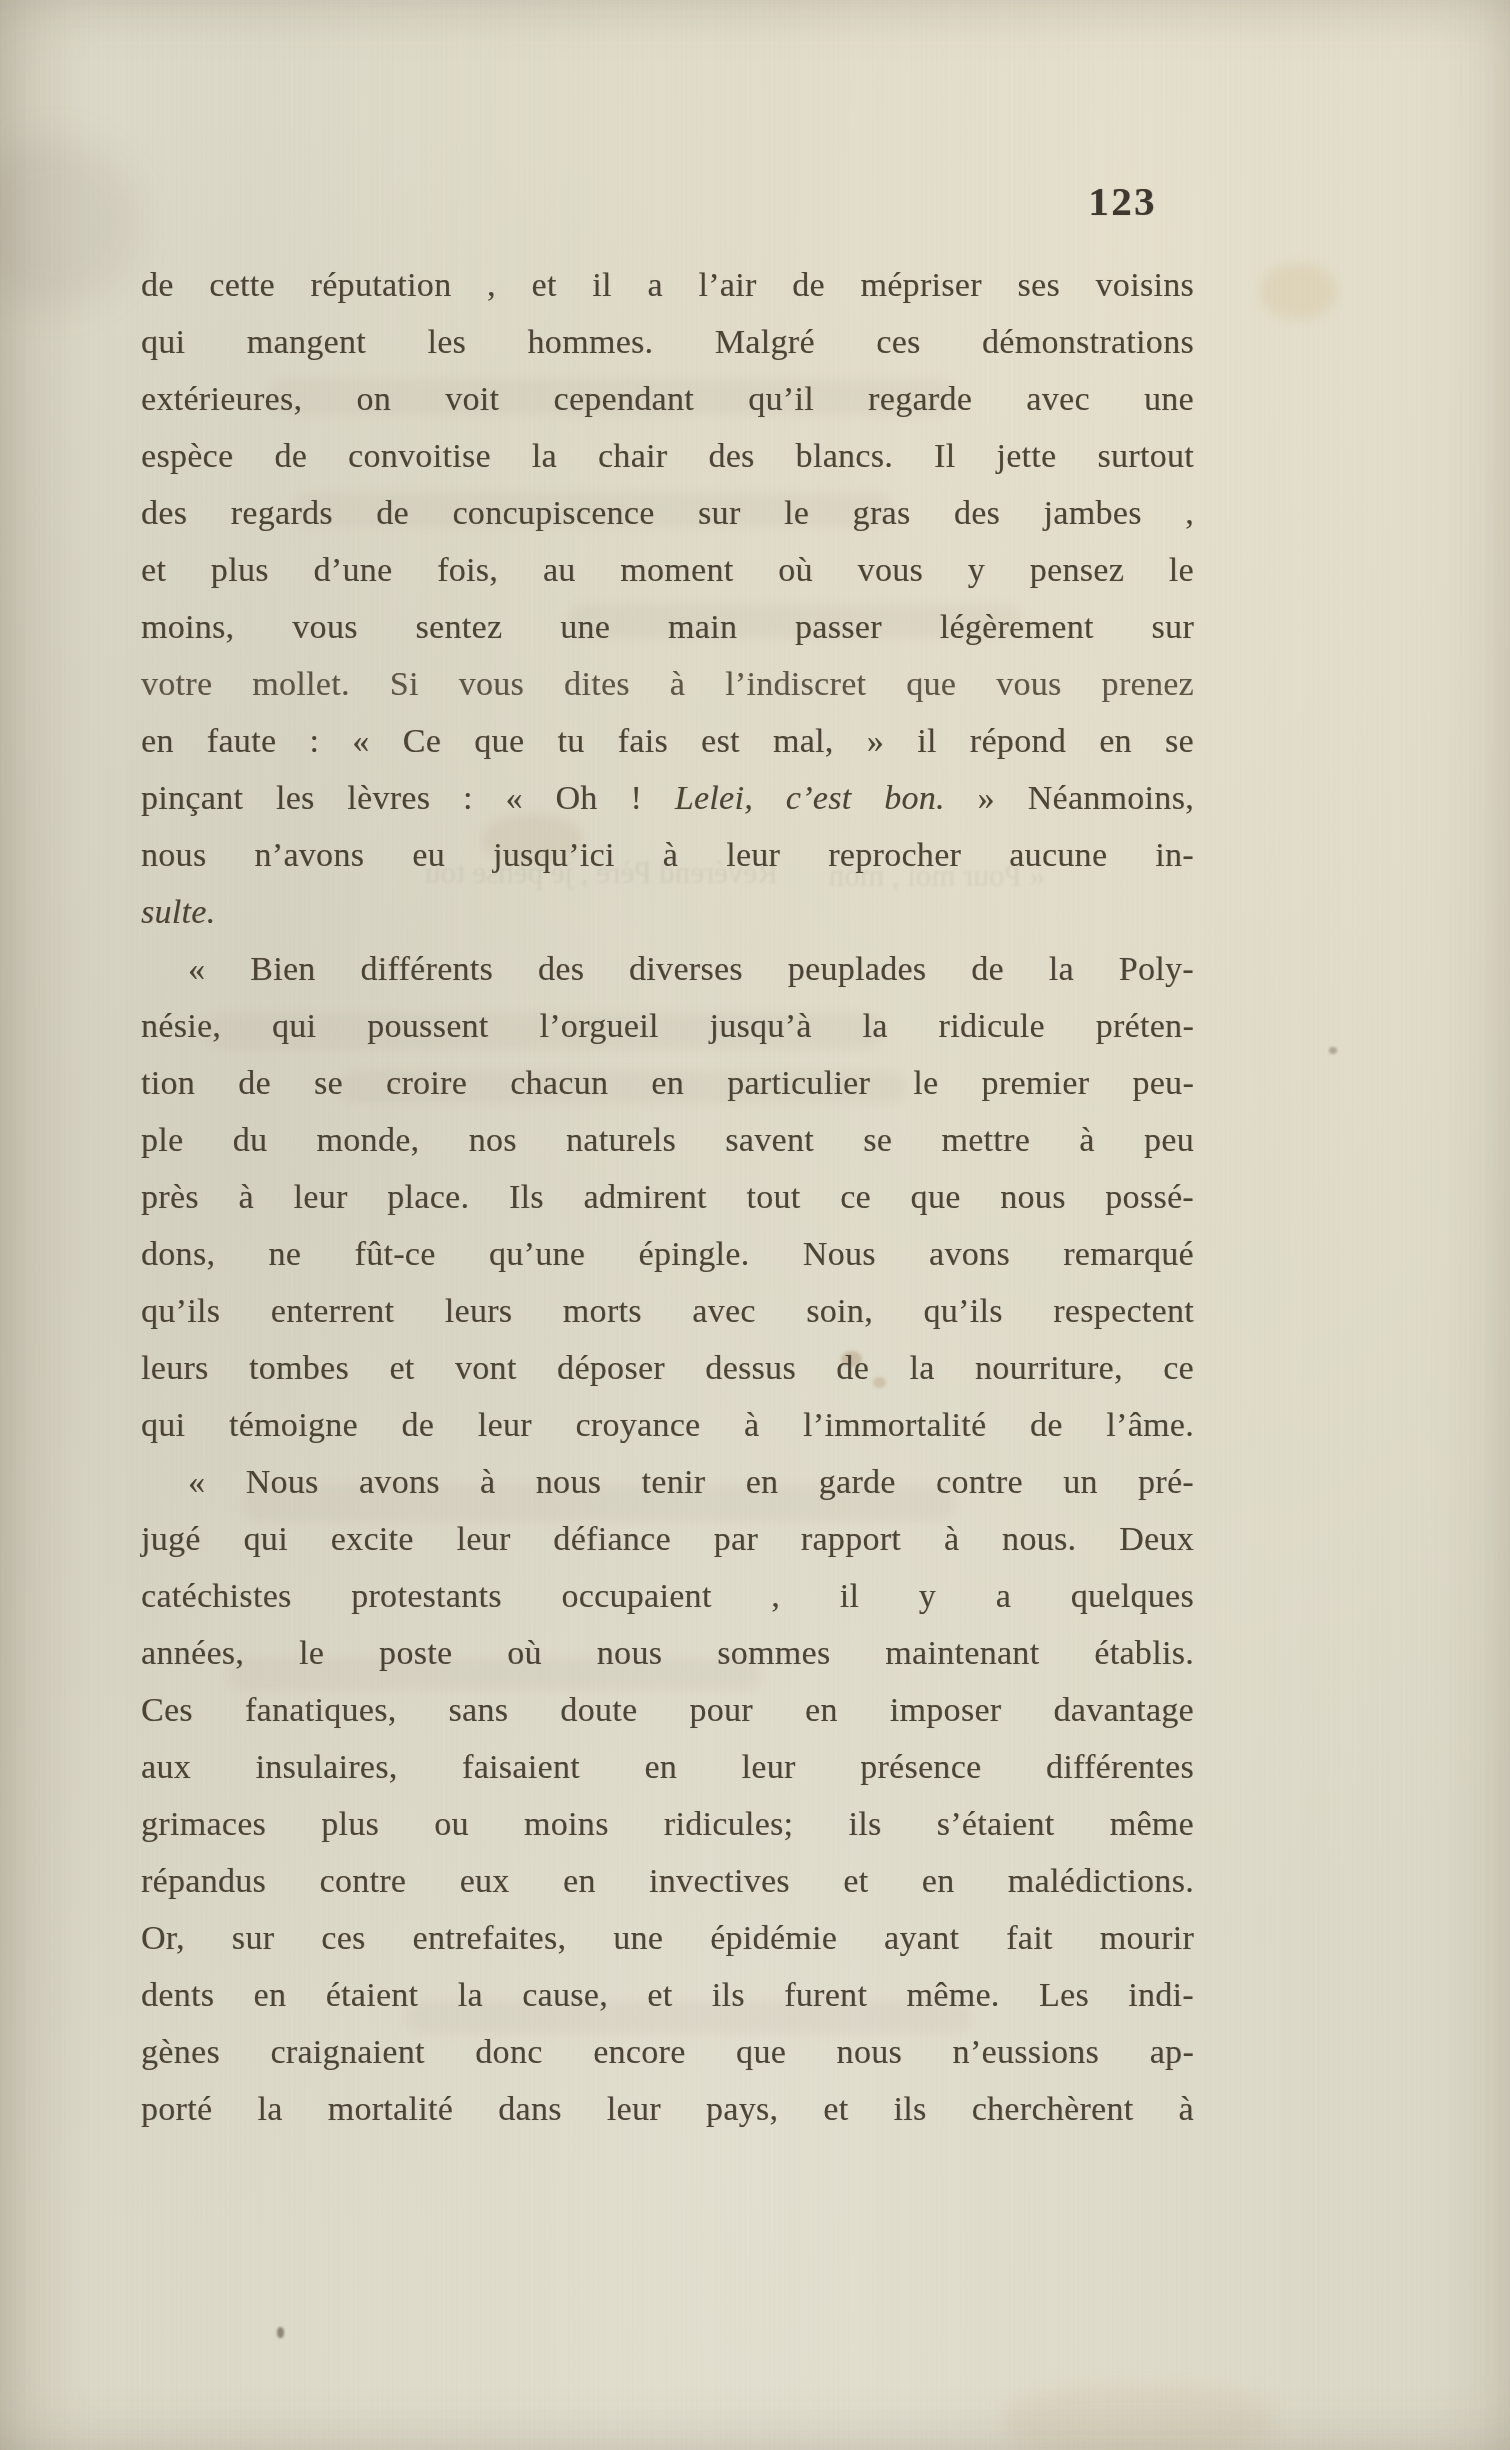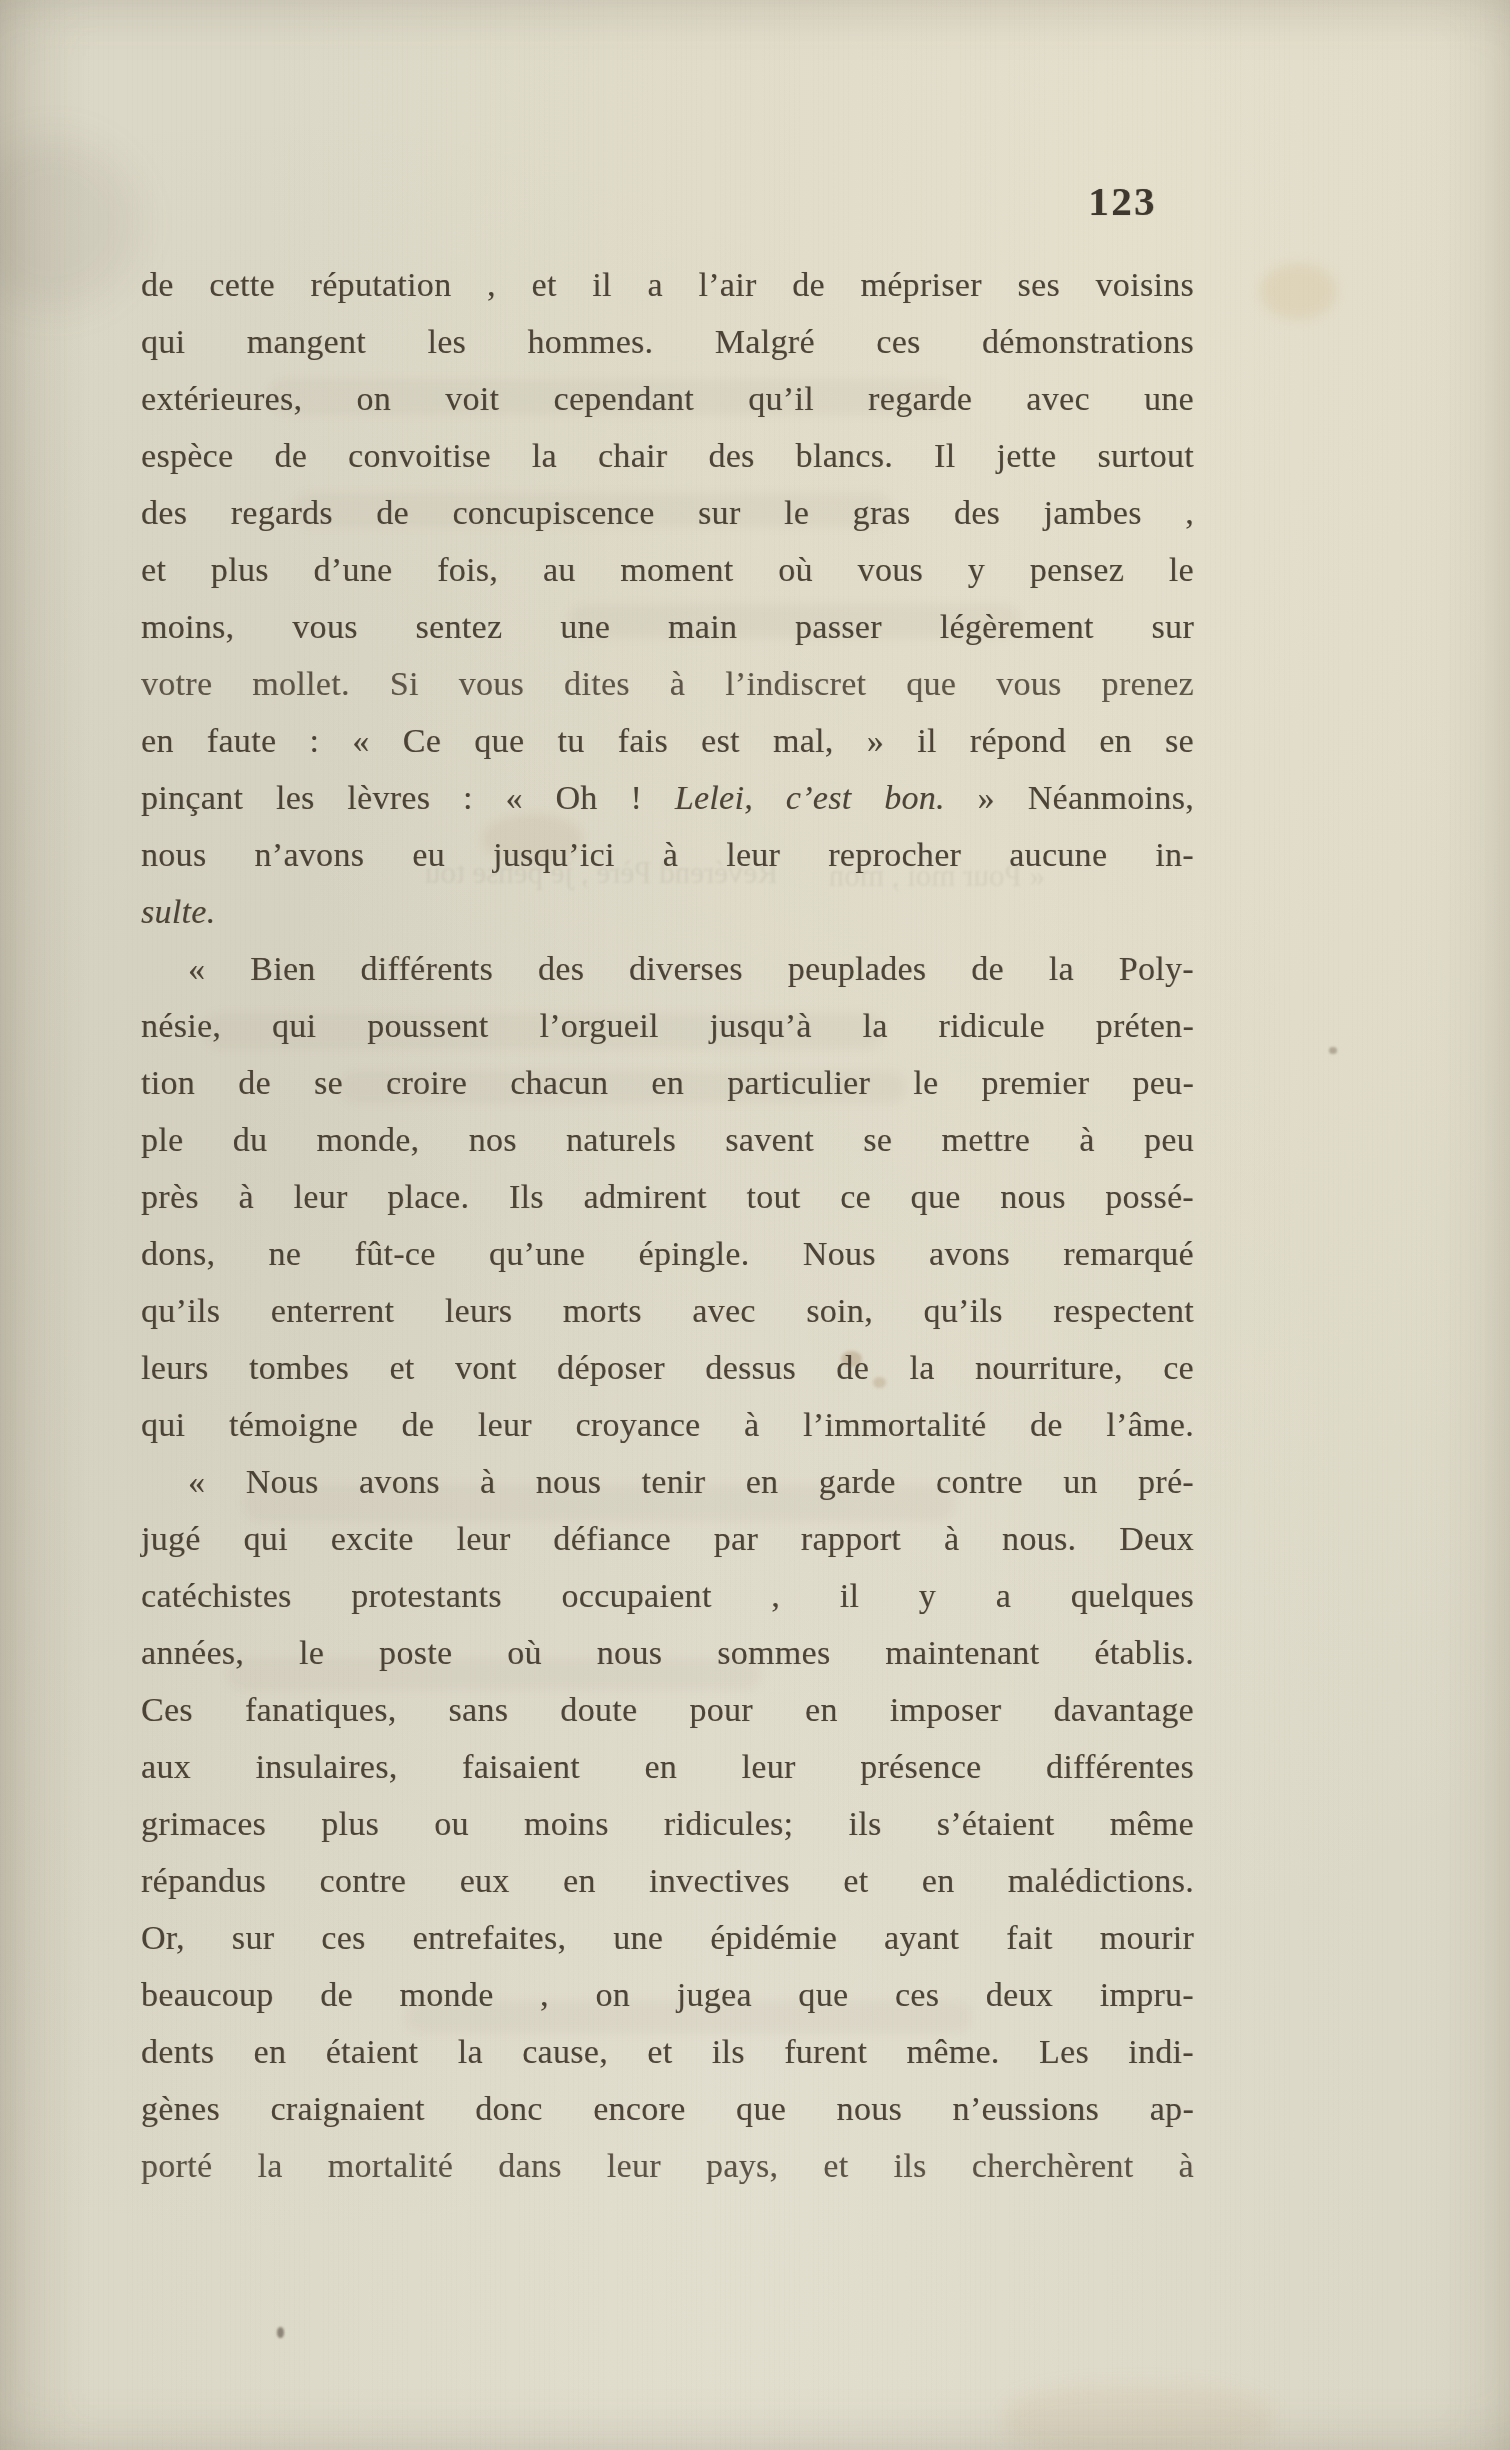--- a/index.html
+++ b/index.html
@@ -109,21 +109,20 @@
       <div class="line">qui témoigne de leur croyance à l’immortalité de l’âme.</div>
       <div class="line indent">« Nous avons à nous tenir en garde contre un pré-</div>
       <div class="line">jugé qui excite leur défiance par rapport à nous. Deux</div>
       <div class="line">catéchistes protestants occupaient , il y a quelques</div>
       <div class="line">années, le poste où nous sommes maintenant établis.</div>
       <div class="line">Ces fanatiques, sans doute pour en imposer davantage</div>
       <div class="line">aux insulaires, faisaient en leur présence différentes</div>
       <div class="line">grimaces plus ou moins ridicules; ils s’étaient même</div>
       <div class="line">répandus contre eux en invectives et en malédictions.</div>
       <div class="line">Or, sur ces entrefaites, une épidémie ayant fait mourir</div>
-      <div class="line">beaucoup de monde , on jugea que ces deux impru-</div>
       <div class="line">dents en étaient la cause, et ils furent même. Les indi-</div>
       <div class="line">gènes craignaient donc encore que nous n’eussions ap-</div>
       <div class="line">porté la mortalité dans leur pays, et ils cherchèrent à</div>
     </div>
 
   <div class="vignette"></div>
 </div>
 
 
 </body></html>

